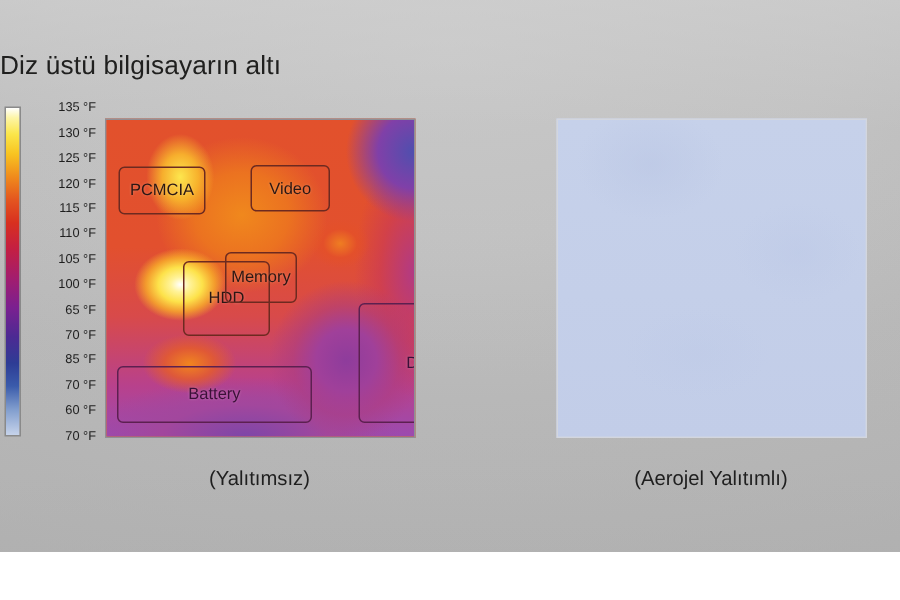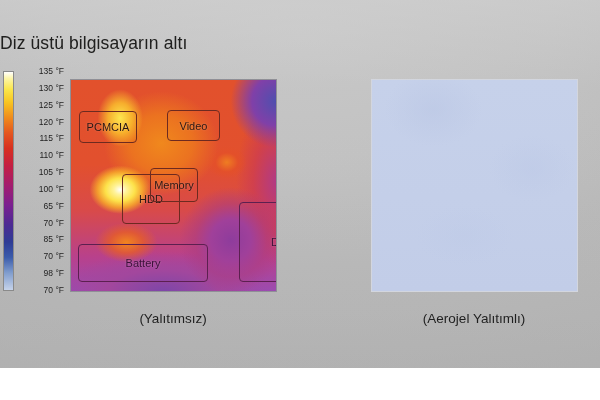--- a/index.html
+++ b/index.html
@@ -210,21 +210,21 @@
       <div class="tick">125 °F</div>
       <div class="tick">120 °F</div>
       <div class="tick">115 °F</div>
       <div class="tick">110 °F</div>
       <div class="tick">105 °F</div>
       <div class="tick">100 °F</div>
       <div class="tick">65 °F</div>
       <div class="tick">70 °F</div>
       <div class="tick">85 °F</div>
       <div class="tick">70 °F</div>
-      <div class="tick">98 °F</div>
+      <div class="tick">60 °F</div>
       <div class="tick">70 °F</div>
     </div>
   </div>
 
   <div class="panel" id="panel-uninsulated">
     <div class="heatmap"></div>
     <div class="comp" style="left:8px;  top:31px;  width:58px;  height:32px;">PCMCIA</div>
     <div class="comp" style="left:96px; top:30px;  width:53px;  height:31px;text-align:center;">Video</div>
     <div class="comp" style="left:13px; top:94px;  width:58px;  height:50px;margin-left:38px;">HDD</div>
     <div class="comp" style="left:79px; top:88px;  width:48px;  height:34px;">Memory</div>

